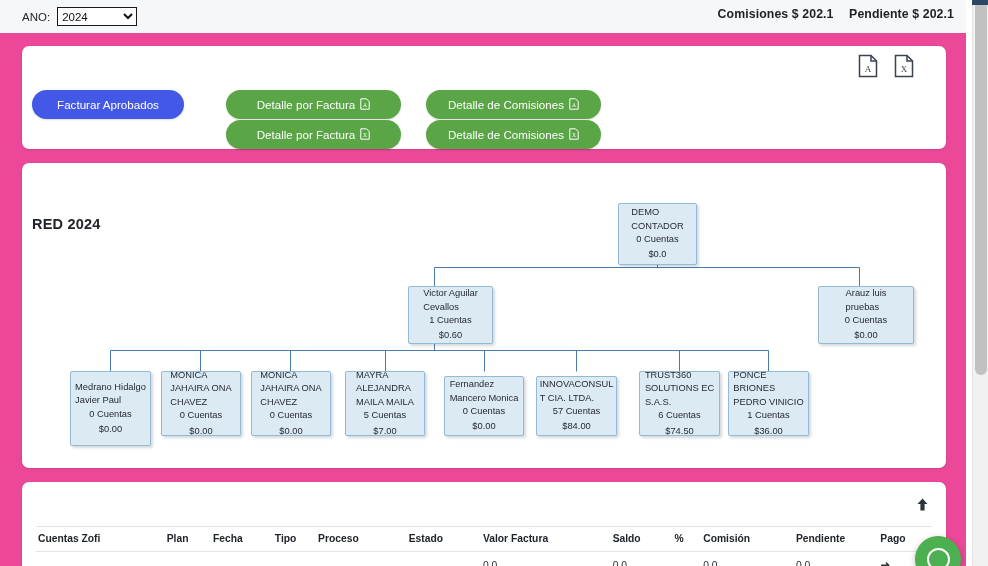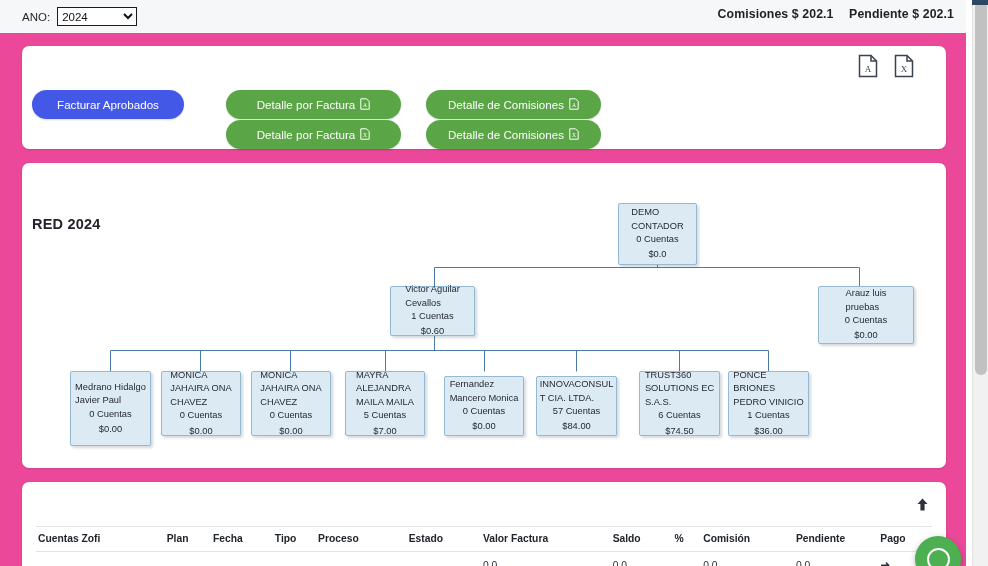--- a/index.html
+++ b/index.html
@@ -263,21 +263,21 @@
         </g>
       </svg>
 
       <div class="node" style="left:596px; top:177px; width:79px; height:62px; transform:translateY(-177px)">
         <div class="nm">DEMO
 CONTADOR</div>
         <div class="ct">0 Cuentas</div>
         <div class="amt">$0.0</div>
       </div>
 
-      <div class="node" style="left:368px; top:83px; width:85px; height:50px;">
+      <div class="node" style="left:386px; top:83px; width:85px; height:58px;">
         <div class="nm">Victor Aguilar
 Cevallos</div>
         <div class="ct">1 Cuentas</div>
         <div class="amt">$0.60</div>
       </div>
       <div class="node" style="left:796px; top:83px; width:96px; height:58px;">
         <div class="nm">Arauz luis
 pruebas</div>
         <div class="ct">0 Cuentas</div>
         <div class="amt">$0.00</div>

